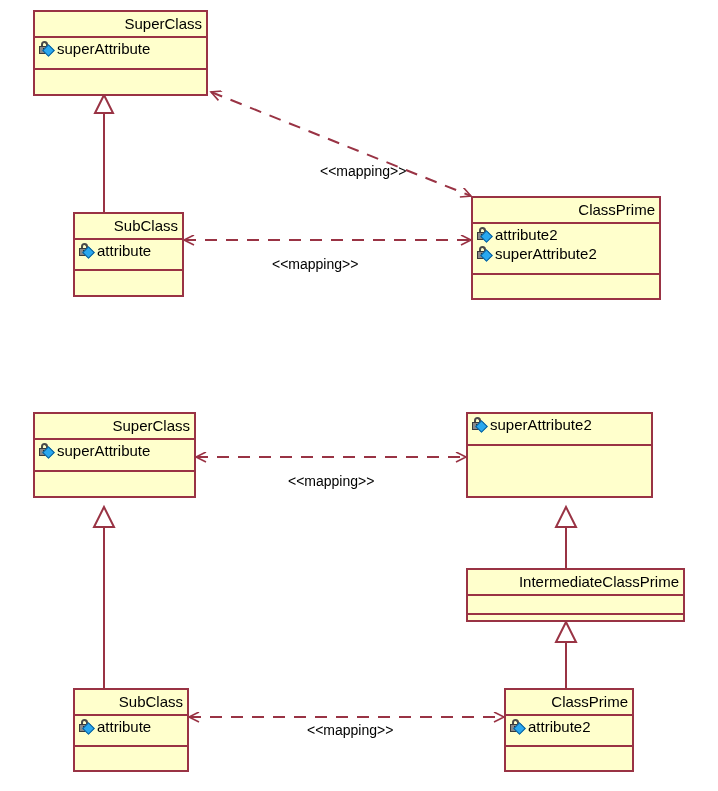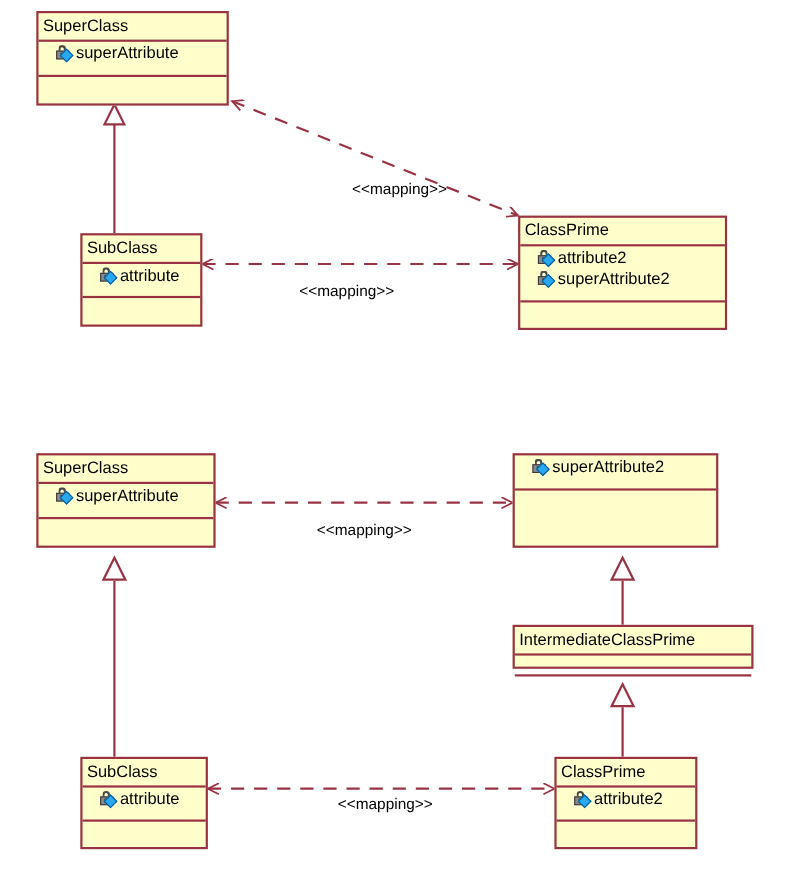--- a/index.html
+++ b/index.html
@@ -29,21 +29,21 @@
   }
   
   .uml-class {
     position: absolute;
     background: #ffffcc;
     border: 2px solid #993344;
     box-sizing: border-box;
     z-index: 5;
   }
   .uml-name {
-    text-align: left;
+    text-align: right;
     font-size: 15px;
     color: #000000;
     padding: 3px 4px 4px 4px;
     border-bottom: 2px solid #993344;
     line-height: 17px;
     white-space: nowrap;
   }
   .uml-attrs {
     border-bottom: 2px solid #993344;
     padding: 1px 0 2px 0;
@@ -52,21 +52,21 @@
   .uml-ops {
     min-height: 18px;
     padding: 1px 0;
   }
   .attr-row {
     display: flex;
     align-items: center;
     font-size: 15px;
     color: #000000;
     line-height: 19px;
-    padding-left: 14px;
+    padding-left: 2px;
     white-space: nowrap;
   }
   .vis-icon {
     width: 19px;
     height: 17px;
     flex: 0 0 19px;
     position: relative;
     margin-right: 1px;
   }
   
@@ -250,21 +250,21 @@
             <span class="lock-body"></span>
             <span class="lock-keyhole"></span>
             <span class="diamond"></span>
         </span>
         <span>superAttribute2</span>
       </div>
     </div>
     <div class="uml-ops"></div>
   </div>
 
-  <div class="uml-class" style="left:466px; top:568px; width:219px; height:40px;">
+  <div class="uml-class" style="left:466px; top:568px; width:219px; height:54px;">
     <div class="uml-name">IntermediateClassPrime</div>
     <div class="uml-attrs" style="height:14px;"></div>
     <div class="uml-ops" style="min-height:14px;"></div>
   </div>
 
   <div class="uml-class" style="left:73px; top:688px; width:116px; height:84px;">
     <div class="uml-name">SubClass</div>
     <div class="uml-attrs" style="height:26px;">
       <div class="attr-row">
         <span class="vis-icon">

